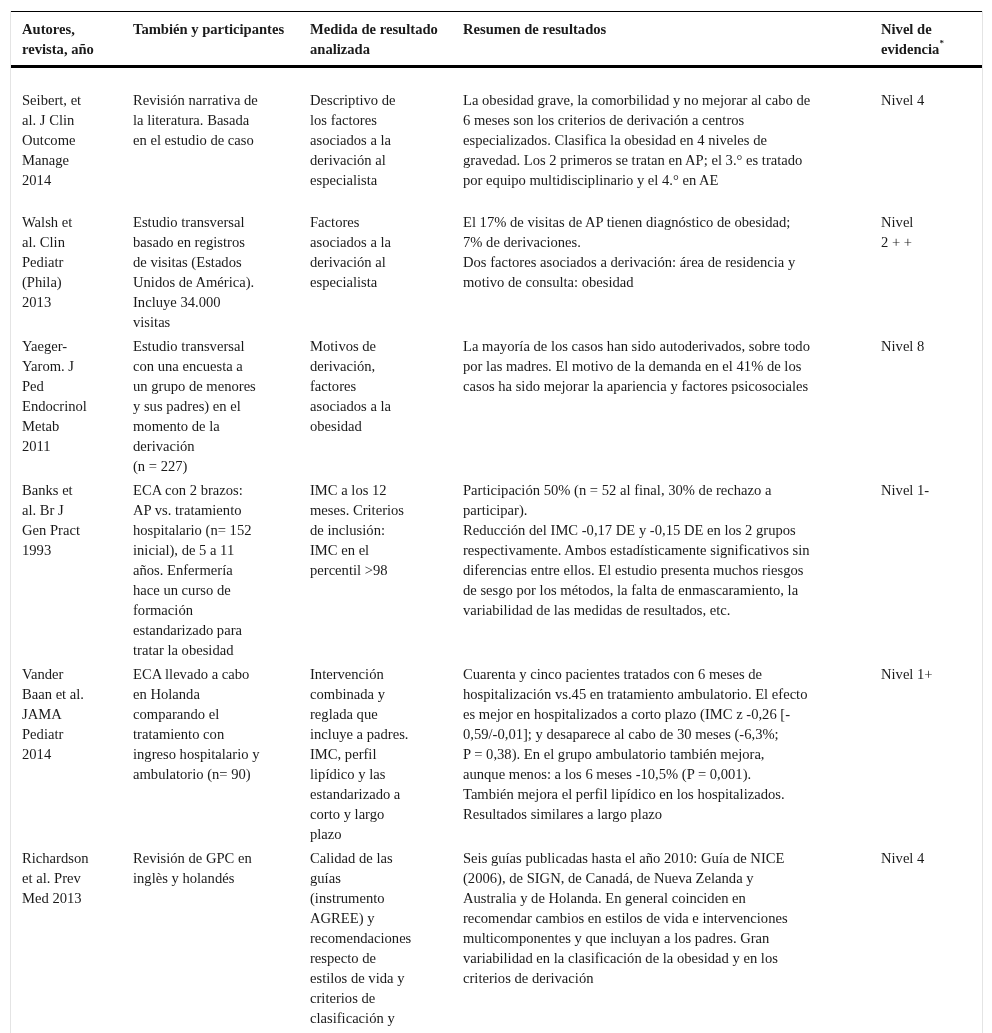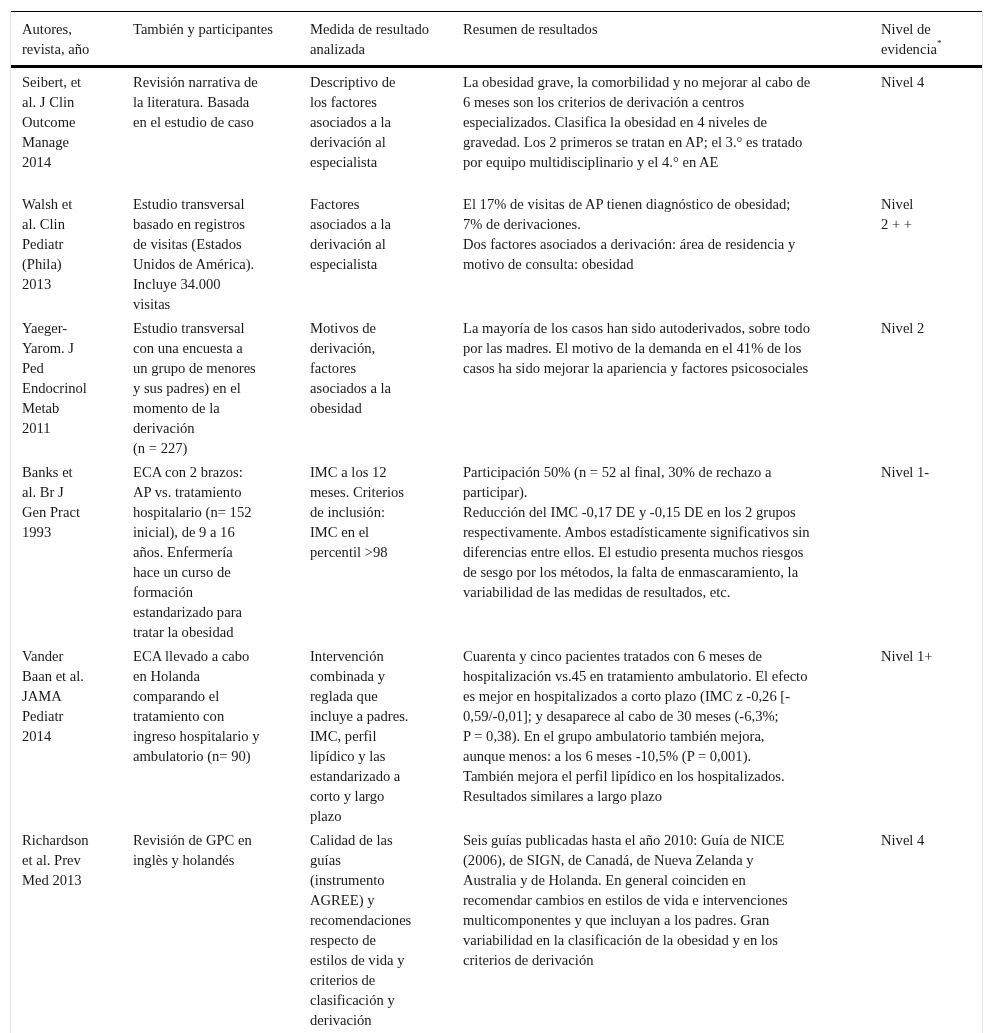--- a/index.html
+++ b/index.html
@@ -15,28 +15,28 @@
   table {
     width: 971px; border-collapse: collapse; table-layout: fixed;
     border-top: 1.5px solid #000; border-bottom: 2px solid #000;
   }
   col.c1 { width: 111px; }
   col.c2 { width: 177px; }
   col.c3 { width: 153px; }
   col.c4 { width: 418px; }
   col.c5 { width: 112px; }
   th {
-    font-weight: normal; text-align: left; vertical-align: top;
+    font-weight: bold; text-align: left; vertical-align: top;
     padding: 7px 6px 6px 11px; border-bottom: 3px solid #000;
   }
   td {
     vertical-align: top; text-align: left;
     padding: 2px 6px 2px 11px;
   }
-  tr.first td { padding-top: 4px; }
+  tr.first td { padding-top: 22px; }
   tr.gap td { padding-bottom: 20px; }
   sup { font-size: 9px; line-height: 0; position: relative; top: -2px; }
   .cell-text { white-space: pre-line; }
 </style>
 </head>
 <body>
 
 <div class="frame">
   <table>
     <colgroup>
@@ -118,31 +118,31 @@
 derivación
 (n     =     227)</span></td>
         <td><span class="cell-text">Motivos de
 derivación,
 factores
 asociados a la
 obesidad</span></td>
         <td><span class="cell-text">La mayoría de los casos han sido autoderivados, sobre todo
 por las madres. El motivo de la demanda en el 41% de los
 casos ha sido mejorar la apariencia y factores psicosociales</span></td>
-        <td><span class="cell-text">Nivel 2</span></td>
+        <td><span class="cell-text">Nivel 8</span></td>
       </tr>
       <tr>
         <td><span class="cell-text">Banks et
 al. Br J
 Gen Pract
 1993</span></td>
         <td><span class="cell-text">ECA con 2 brazos:
 AP vs. tratamiento
 hospitalario (n= 152
-inicial), de 9 a 16
+inicial), de 5 a 11
 años. Enfermería
 hace un curso de
 formación
 estandarizado para
 tratar la obesidad</span></td>
         <td><span class="cell-text">IMC a los 12
 meses. Criterios
 de inclusión:
 IMC en el
 percentil &gt;98</span></td>

